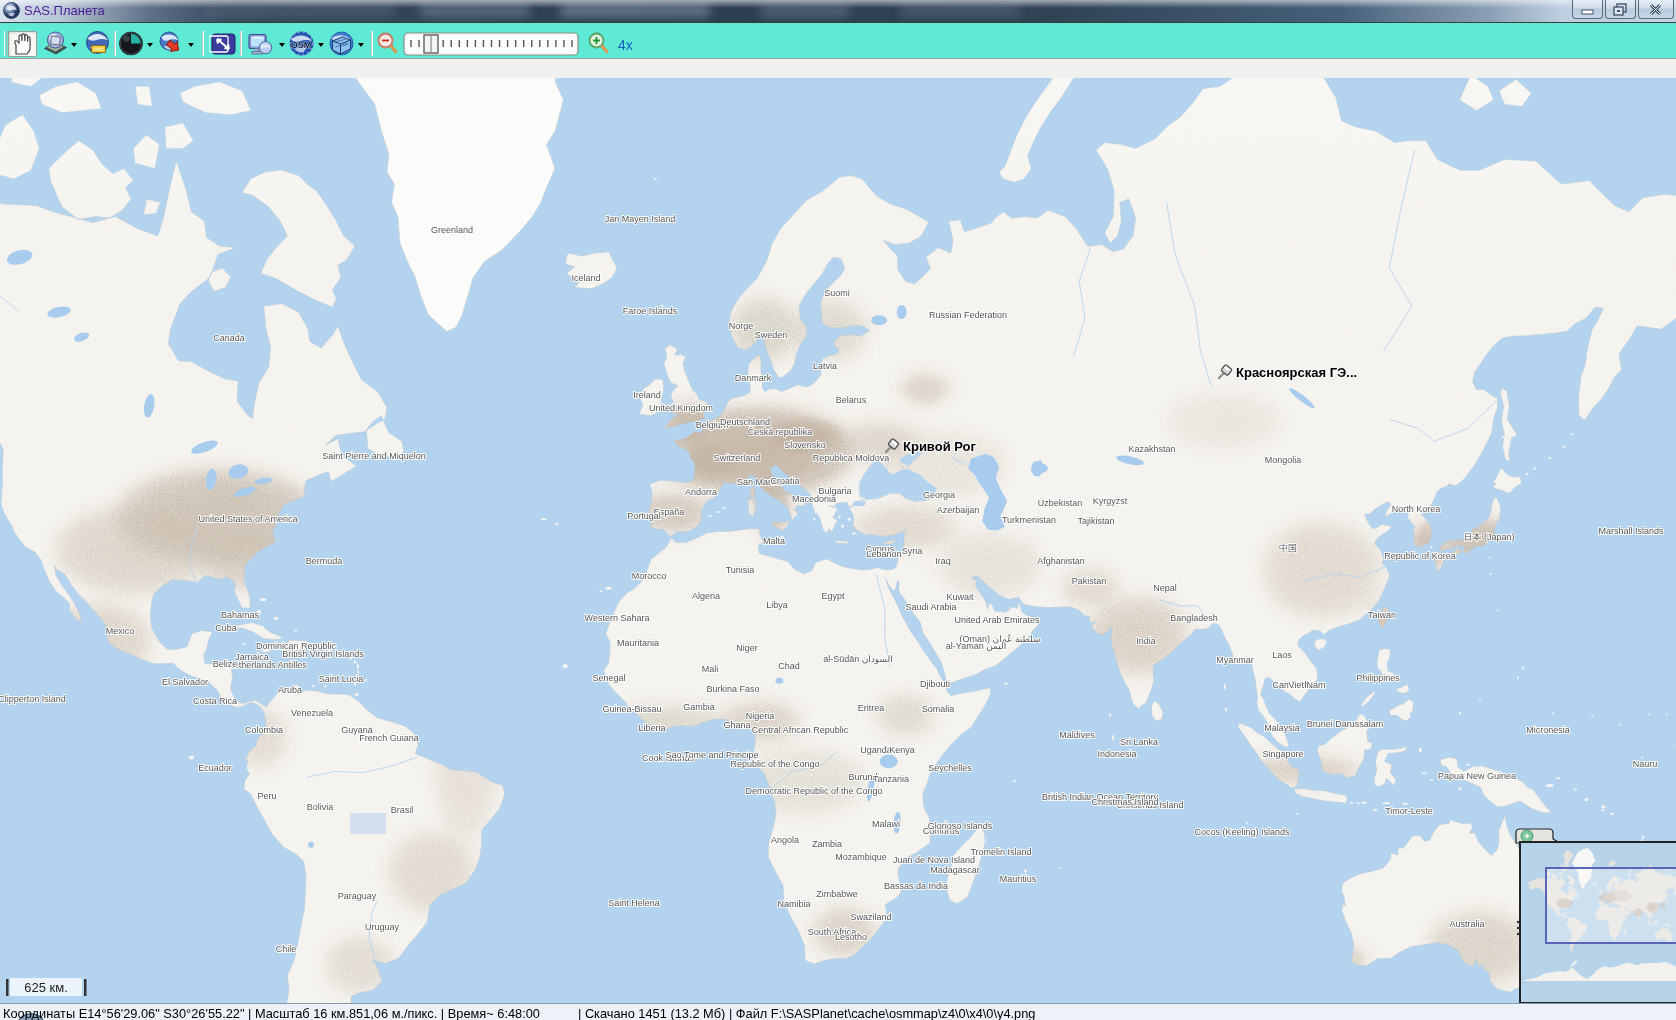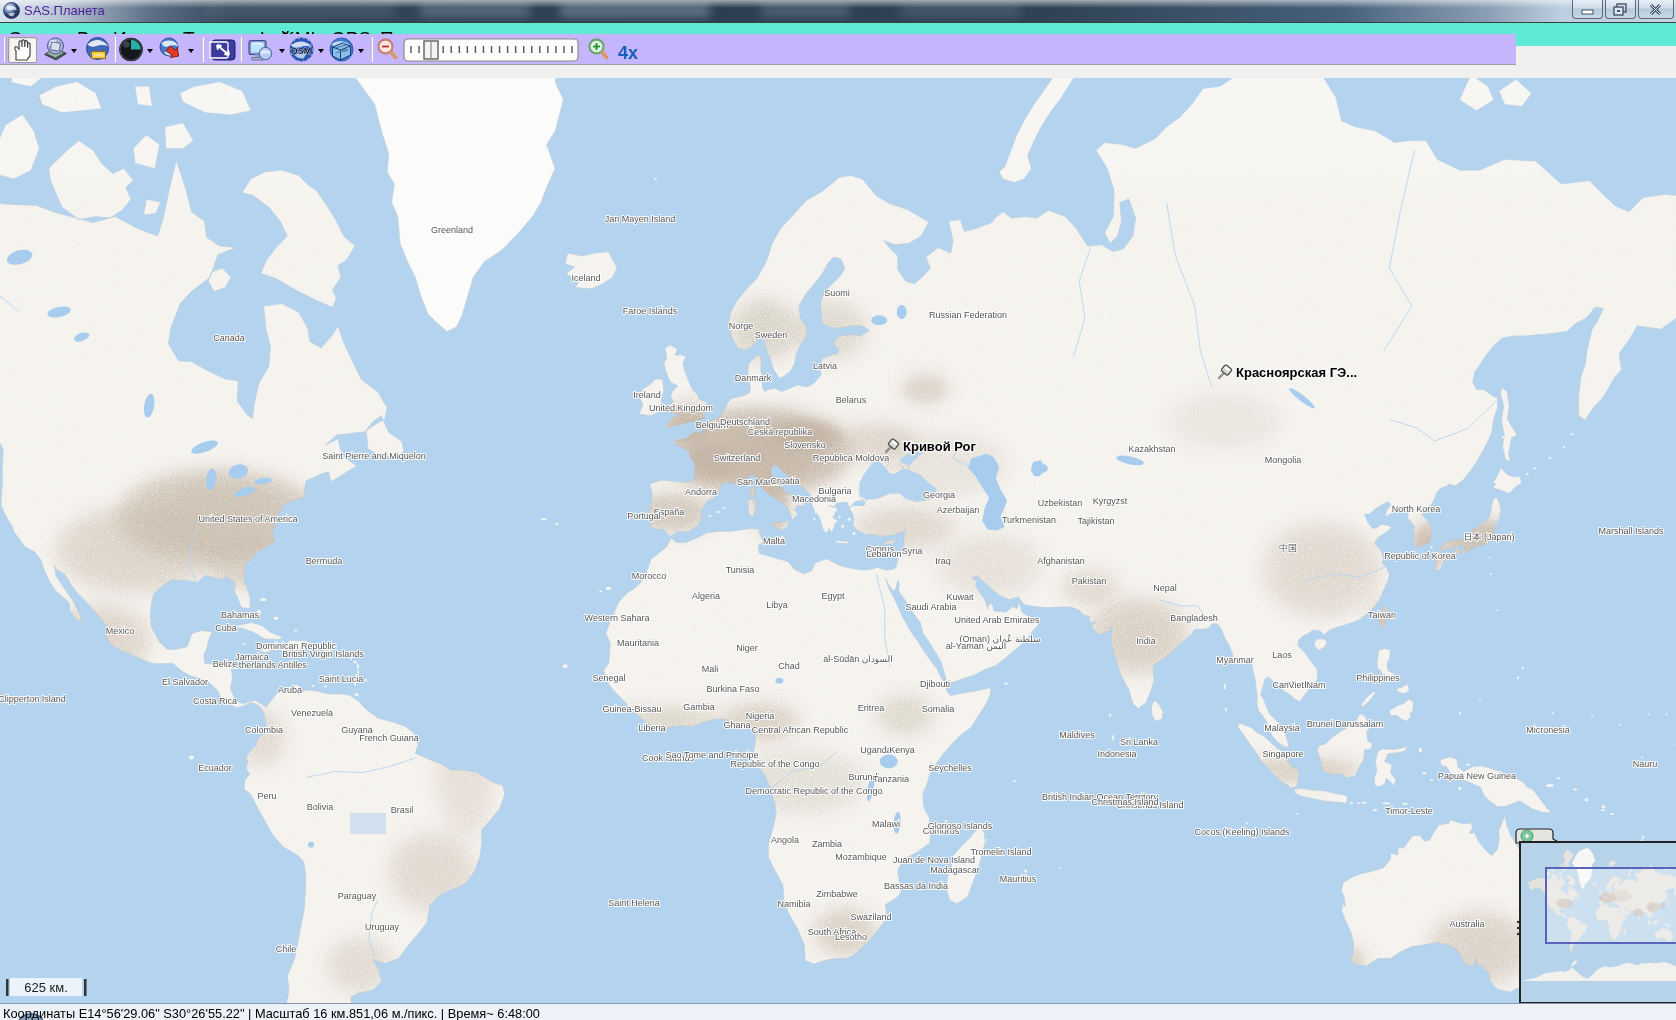--- a/index.html
+++ b/index.html
@@ -6,27 +6,27 @@
 #titlebar:after{content:"";position:absolute;left:0;top:0;width:100%;height:8px;background:linear-gradient(180deg,rgba(255,255,255,.55),rgba(255,255,255,0))}
 .blur1{position:absolute;top:4px;height:13px;background:#7e90a4;filter:blur(5px);opacity:.25;border-radius:4px}
 #title{position:absolute;left:24px;top:3px;font-size:13px;color:#4c1d95;z-index:3}
 #logo{position:absolute;left:3px;top:2px;width:17px;height:17px;z-index:3}
 .wbtn{position:absolute;top:0;height:19px;border:1px solid #5a6a7a;border-top:none;background:linear-gradient(180deg,#e8f0f8 0%,#cddbe9 45%,#b6c9dc 50%,#c9d9e8 100%);border-radius:0 0 4px 4px;z-index:4}
 #statusbar{position:absolute;left:0;top:1003px;width:1676px;height:17px;background:#edf2f8;border-top:1px solid #8898a8;font-size:12.8px;color:#000;white-space:nowrap;overflow:hidden}
 #statusbar span{position:absolute;top:2px}
 #menubar{position:absolute;left:0;top:22px;width:1676px;height:24px;background:#5eead4;border-top:1px solid #3c3c3c;font-size:19px;color:#000}
 .mi{position:absolute;top:5px}
 .mi u{text-decoration:underline}
-#toolbar{position:absolute;left:0;top:34px;width:1516px;height:31px;background:#c4b5fd;border-bottom:1px solid #9aa0a6}
+#toolbar{position:absolute;left:0;top:28px;width:1676px;height:31px;background:#5eead4;border-bottom:1px solid #9aa0a6}
 .tsep{position:absolute;top:3px;height:25px;width:2px;border-left:1px solid #c8c8c4;border-right:1px solid #fcfcfa}
 .grip{position:absolute;top:3px;height:25px;width:3px;border-left:1px solid #fcfcfa;border-right:1px solid #b0b0ac;left:4px}
 .tbtn{position:absolute;top:3px;width:29px;height:26px}
 .pressed{border:1px solid #9a9a96;background:#f7f7f4;border-radius:2px;box-shadow:inset 1px 1px 2px rgba(0,0,0,.12)}
 .darr{position:absolute;top:15px;width:0;height:0;border-left:3.5px solid transparent;border-right:3.5px solid transparent;border-top:4px solid #000}
-#zoomtxt{position:absolute;left:618px;top:9px;font-size:18px;font-weight:bold;color:#1560bd}
+#zoomtxt{position:absolute;left:618px;top:9px;font-size:14px;font-weight:normal;color:#1560bd}
 </style></head><body>
 <svg width="1676" height="1020" viewBox="0 0 1676 1020" style="position:absolute;left:0;top:0">
 <defs>
 <clipPath id="mapclip">
         <rect x="0" y="78" width="1676" height="925"></rect>
       </clipPath>
 <clipPath id="landclip">
         <path d="M-59.3,203.9L-19.9,195.8L2.7,203.9L36.5,205.5L53.4,211.8L92.9,222.6L115.4,216.5L138.0,228.7L157.7,236.0L163.3,218.1L169.0,190.9L176.3,161.3L185.9,189.2L191.5,211.8L204.5,221.1L206.7,237.5L219.7,246.1L236.6,247.5L218.0,254.5L210.1,277.3L191.5,291.4L180.2,303.6L170.6,329.3L168.4,343.7L178.5,360.7L191.5,361.7L208.4,370.9L225.3,378.9L238.3,380.9L237.2,401.0L247.3,414.9L252.4,418.5L254.1,404.8L258.6,383.8L268.7,366.8L270.4,346.9L265.9,328.2L263.6,306.1L281.7,303.6L298.6,312.0L308.2,329.3L309.9,341.5L321.1,348.0L332.4,334.9L338.0,325.9L343.7,342.6L355.0,366.8L361.7,379.9L377.5,391.6L387.1,407.5L384.8,419.4L377.5,422.9L364.5,431.7L336.4,435.2L325.1,445.4L338.0,438.6L342.0,455.4L356.6,466.0L343.7,473.9L330.7,481.8L328.5,471.6L321.1,473.9L305.9,481.0L303.7,494.1L307.6,495.6L284.5,503.8L277.2,516.3L274.4,528.4L272.1,530.5L275.5,541.7L267.6,545.8L257.4,552.0L245.0,565.4L243.9,579.8L250.1,597.1L250.1,608.4L241.7,607.8L234.3,590.7L235.5,583.0L227.0,576.6L220.2,579.2L205.6,575.3L197.1,582.4L187.0,580.5L171.8,579.8L161.6,586.3L153.7,593.9L151.5,603.4L150.4,615.2L151.5,627.4L159.4,641.9L167.8,649.7L177.4,649.1L187.0,646.7L192.1,633.5L201.1,630.5L212.4,631.7L208.4,640.7L206.7,649.1L203.9,654.4L204.5,663.2L211.2,663.8L221.4,663.8L231.0,667.9L232.6,677.8L230.4,688.2L235.5,700.2L242.2,703.7L250.7,701.4L255.2,700.2L260.8,703.7L266.5,707.1L268.2,704.2L275.5,695.1L280.6,691.6L296.9,684.2L299.7,687.6L298.0,694.5L305.9,689.9L316.6,691.1L328.5,693.9L342.0,693.9L349.3,695.1L358.3,700.8L364.5,707.7L377.5,717.9L392.7,721.9L405.7,726.4L414.1,733.2L418.1,744.5L415.3,753.5L422.6,756.3L429.9,759.7L439.5,763.1L450.8,769.8L464.9,770.4L477.3,772.6L491.9,781.7L502.6,785.6L504.9,794.2L499.8,808.4L491.4,818.7L481.8,829.7L481.8,843.0L480.1,856.6L474.4,871.5L466.0,883.0L454.7,888.5L440.6,894.6L429.9,905.2L427.1,922.3L418.1,933.9L407.4,946.5L398.4,958.6L384.8,963.4L373.0,959.9L378.6,969.6L380.3,975.8L382.0,980.8L373.6,990.0L358.9,992.9L351.0,996.6L351.6,1007.6L342.0,1009.9L334.7,1008.4L336.4,1020.5L333.5,1028.2L334.1,1039.2L322.3,1048.1L321.1,1062.1L314.4,1079.2L313.2,1095.2L316.1,1101.7L300.3,1116.7L287.3,1108.2L283.4,1094.3L278.9,1085.4L283.4,1068.0L288.4,1051.3L285.6,1035.3L289.0,1019.7L286.2,1004.7L289.0,990.0L287.3,975.8L294.6,958.6L298.0,941.8L300.3,928.7L304.2,909.6L305.4,890.9L305.9,875.7L303.7,861.9L296.9,854.8L283.4,847.1L272.1,834.3L266.5,823.9L256.3,805.5L250.7,794.2L243.9,789.0L245.0,780.6L249.6,773.8L246.2,768.7L247.9,760.2L245.6,759.1L249.6,751.2L256.3,745.6L256.9,739.9L264.2,732.6L265.9,723.0L264.2,713.9L260.8,707.7L256.3,704.2L251.2,702.5L243.9,705.9L236.6,707.7L232.6,705.9L223.6,699.1L220.2,696.2L218.0,691.1L210.1,683.6L206.7,680.1L198.8,678.4L189.8,675.5L181.4,670.8L172.9,663.2L161.6,663.8L153.7,663.8L143.6,660.3L132.3,655.0L119.9,650.3L109.8,643.7L106.9,637.1L108.6,630.5L102.4,620.1L92.9,609.6L85.5,600.9L78.8,594.6L71.4,585.0L64.7,574.0L56.2,569.4L54.5,565.4L56.2,575.9L61.9,585.0L68.6,594.6L73.1,600.9L78.8,612.1L82.1,621.3L77.1,620.1L69.7,610.2L69.2,602.8L60.2,594.6L56.2,591.4L48.9,580.5L43.3,567.4L41.0,560.1L34.8,552.0L25.2,547.2L21.3,541.7L14.5,532.7L11.1,524.2L8.3,520.6L3.8,511.9L1.0,504.5L1.5,493.3L2.7,481.8L2.1,470.0L2.7,459.5L3.2,449.6L-0.7,442.0L-11.4,432.6L-19.9,419.4L-34.0,396.3L-42.4,376.9L-59.3,351.2L-76.2,334.9L-98.8,329.3L-132.6,317.9L-155.1,329.3L-189.0,351.2L-217.1,334.9L-228.4,317.9L-217.1,293.8L-231.2,274.7L-239.7,261.4L-222.8,247.5L-208.7,250.3L-183.3,233.1L-155.1,218.1L-115.7,202.3L-87.5,205.5Z M671.2,536.2L676.8,532.0L689.2,531.3L698.2,525.6L702.2,517.0L700.5,511.9L707.2,500.8L714.0,497.8L719.6,490.3L723.0,482.6L731.5,483.3L738.8,484.1L744.4,480.2L751.2,474.7L756.8,477.9L759.1,485.7L764.2,490.3L770.4,495.6L776.0,498.6L781.6,502.3L787.3,507.5L790.7,515.5L792.3,519.9L795.2,517.0L798.0,514.1L794.6,509.7L797.4,505.3L805.3,506.0L803.6,502.3L796.3,498.6L791.2,494.1L785.0,491.8L777.7,480.2L771.5,475.5L770.9,467.6L776.0,464.4L781.1,470.0L787.8,475.5L795.2,482.6L803.6,488.0L809.8,494.1L810.9,502.3L814.3,510.4L818.8,516.3L820.5,520.6L821.7,524.9L823.3,530.5L827.3,533.4L829.0,528.4L831.8,532.7L834.6,526.3L835.2,523.5L838.0,520.6L832.9,517.7L838.0,508.2L829.0,506.0L834.1,506.8L836.9,503.1L847.0,502.3L849.3,507.5L854.9,505.3L863.9,505.3L866.2,499.3L877.5,498.6L890.4,493.3L900.0,493.3L905.6,498.6L915.8,501.6L925.9,500.1L935.5,497.1L936.1,488.7L927.1,482.6L920.3,475.5L909.6,470.8L907.9,466.8L913.5,461.1L920.3,454.6L923.1,452.1L915.8,451.3L907.3,455.4L901.7,461.1L898.9,465.2L904.0,466.8L899.4,471.6L894.4,474.7L889.9,473.9L885.3,468.4L889.9,462.7L883.1,460.3L879.1,456.2L874.6,460.3L869.0,467.6L863.9,474.7L859.4,483.3L858.9,490.3L860.0,497.1L863.9,500.1L856.6,501.6L852.1,504.5L849.3,509.0L852.7,513.4L853.8,519.2L852.7,524.2L855.5,529.1L860.5,532.0L866.2,534.8L873.5,534.8L880.8,536.2L892.1,535.5L900.0,532.7L905.6,531.3L904.0,536.9L904.0,544.5L902.3,551.3L898.3,558.0L896.6,565.4L894.4,568.7L888.7,570.0L883.7,569.4L877.5,567.4L870.1,569.4L862.2,570.0L853.8,568.7L843.6,566.7L836.9,564.1L826.7,558.7L815.5,562.7L811.5,570.7L804.2,574.0L794.6,569.4L787.8,561.4L777.7,558.7L766.4,555.4L759.1,553.3L758.5,545.2L763.6,542.4L759.7,534.1L759.7,529.1L751.2,528.4L741.1,529.8L730.9,531.3L719.6,531.3L707.2,532.7L696.0,538.2L685.8,542.4L676.2,542.4L671.2,537.6L666.7,546.5L658.8,553.3L650.9,559.4L646.9,570.7L646.4,573.3L640.7,582.4L634.0,588.8L627.2,592.7L618.2,602.8L612.5,616.4L608.6,625.6L605.8,633.5L610.3,643.1L609.7,652.6L608.6,663.2L603.5,670.8L606.9,678.4L608.6,684.2L614.2,691.1L619.9,696.8L626.6,703.7L627.2,706.5L636.8,713.9L642.4,719.6L653.7,727.5L662.1,729.8L673.4,726.4L684.7,725.8L693.1,726.4L704.4,721.9L715.7,719.0L727.0,719.6L732.6,727.5L741.1,729.2L749.5,728.1L755.1,733.2L755.1,743.3L753.5,751.8L751.8,759.1L764.7,774.3L769.2,785.6L770.4,789.6L774.9,802.7L776.0,814.1L773.7,825.6L768.7,843.0L768.1,856.6L776.0,872.7L782.8,884.8L783.9,900.2L789.0,914.0L798.5,930.7L804.2,945.1L804.7,953.2L805.3,960.6L814.3,964.0L824.5,960.6L834.1,958.6L845.9,958.6L853.8,955.2L862.2,947.1L870.7,939.2L876.9,931.3L883.7,922.3L886.5,911.5L885.3,904.6L896.1,898.3L901.1,892.8L900.0,883.6L897.8,872.7L898.3,868.5L906.2,857.8L915.8,853.0L929.9,843.0L930.4,835.5L928.2,827.4L929.9,818.7L924.2,808.4L923.1,799.8L923.1,793.0L927.1,783.9L929.9,774.3L935.5,764.7L944.0,752.9L952.4,743.3L960.9,734.9L971.0,727.5L978.9,715.0L986.2,703.7L990.2,695.1L990.8,687.6L983.4,689.3L972.2,691.6L959.8,693.4L950.7,695.7L946.8,691.1L945.1,683.0L941.2,677.8L937.2,669.1L931.6,662.1L924.2,651.4L918.6,642.5L911.3,632.3L903.4,618.3L897.8,605.9L893.2,596.5L888.7,588.2L885.3,577.9L888.7,585.0L893.2,590.7L895.5,589.5L897.2,582.4L898.3,580.5L899.4,585.0L898.3,589.5L900.0,593.3L905.6,600.9L910.2,609.0L914.7,615.2L920.3,622.6L922.6,632.3L928.2,640.7L935.5,652.6L941.2,662.1L944.0,672.0L946.8,682.4L952.4,682.4L963.7,678.4L975.0,674.9L984.6,669.7L995.8,665.6L1004.8,658.5L1012.7,652.0L1020.1,645.5L1027.4,638.3L1033.0,630.5L1038.7,624.4L1033.6,617.7L1027.4,615.8L1021.8,612.1L1019.5,601.5L1017.2,608.4L1012.7,606.5L1006.0,612.1L998.1,611.5L994.1,610.9L993.0,605.9L990.8,602.8L988.5,605.3L987.9,609.0L985.1,600.2L980.0,592.7L975.5,586.3L976.7,581.1L971.6,577.9L977.2,575.9L982.9,581.1L990.8,588.2L999.2,595.2L1008.8,599.6L1018.4,597.1L1024.0,604.6L1034.2,606.5L1048.2,607.8L1059.5,607.1L1070.8,607.1L1079.2,610.2L1083.8,615.2L1089.4,616.4L1090.0,622.6L1096.2,622.0L1091.1,626.2L1097.8,633.5L1101.8,634.7L1108.0,631.7L1110.8,626.2L1111.9,630.5L1110.8,638.3L1111.9,644.3L1114.8,654.4L1117.6,665.6L1121.5,676.1L1125.5,683.6L1129.4,690.5L1131.1,697.9L1133.4,704.2L1138.4,708.8L1141.8,705.4L1146.3,702.5L1148.6,696.2L1151.4,689.3L1154.2,680.1L1153.1,672.0L1153.6,665.0L1159.3,661.5L1165.5,657.3L1171.1,652.6L1177.9,645.5L1183.5,640.7L1190.8,635.3L1194.8,629.3L1198.7,629.3L1203.2,629.3L1208.9,628.0L1212.3,623.8L1216.8,623.8L1219.0,625.6L1221.8,630.5L1224.7,637.7L1228.6,644.3L1232.6,654.4L1234.2,663.2L1238.8,664.4L1243.8,662.1L1249.5,657.9L1251.7,662.6L1252.8,670.2L1255.1,679.5L1256.2,689.3L1257.4,696.8L1256.8,703.7L1258.5,710.5L1263.0,716.2L1266.9,721.9L1268.6,729.2L1272.6,736.6L1277.7,742.2L1283.3,746.1L1286.7,747.8L1288.9,745.6L1287.2,739.9L1284.4,732.0L1279.3,723.6L1274.3,718.5L1269.8,713.9L1266.4,707.1L1264.1,700.2L1260.7,694.5L1262.4,688.8L1265.2,678.4L1268.6,677.2L1273.7,681.8L1277.7,684.7L1283.3,690.5L1290.6,695.1L1294.6,699.1L1300.2,702.0L1303.6,696.2L1308.1,690.5L1313.2,684.7L1317.7,679.0L1317.1,669.1L1311.5,662.1L1304.7,652.6L1297.9,645.5L1298.5,640.1L1303.0,635.9L1308.1,633.5L1313.2,629.9L1320.5,631.1L1323.9,634.7L1330.1,629.9L1338.5,626.8L1345.3,625.0L1352.6,622.6L1359.9,619.5L1366.7,614.0L1373.5,607.8L1378.5,601.5L1382.5,593.3L1384.7,587.5L1388.1,580.5L1389.3,574.0L1387.0,568.7L1382.5,563.4L1383.6,557.4L1380.2,549.3L1375.7,545.2L1374.6,543.1L1378.0,537.6L1380.2,536.2L1386.4,532.0L1392.1,527.0L1388.1,525.6L1381.9,524.2L1376.9,527.7L1372.3,528.4L1367.8,522.0L1365.6,517.0L1364.5,514.1L1369.5,514.1L1375.2,509.0L1382.5,504.5L1388.1,501.6L1390.9,504.5L1386.4,511.2L1384.7,517.0L1390.4,514.1L1396.6,509.7L1402.2,509.7L1406.7,511.9L1408.4,514.8L1407.3,517.7L1412.9,524.2L1415.2,527.0L1412.9,530.5L1414.6,534.8L1413.5,540.3L1414.6,545.2L1419.1,547.2L1424.2,544.5L1428.7,543.1L1431.0,537.6L1431.5,531.3L1430.4,525.6L1426.5,519.9L1421.9,514.8L1423.6,509.0L1429.3,506.8L1433.2,501.6L1437.2,491.8L1441.1,488.0L1446.7,486.4L1448.4,484.1L1455.8,485.7L1463.7,479.4L1471.0,470.0L1476.6,461.9L1482.3,452.1L1487.9,441.2L1491.8,432.6L1493.5,419.4L1497.5,407.5L1497.5,398.2L1491.8,395.4L1483.9,389.6L1476.6,389.6L1472.7,381.9L1474.9,371.9L1480.6,363.8L1485.1,356.5L1493.5,345.9L1502.0,338.2L1513.3,336.0L1524.5,336.0L1535.8,334.9L1549.9,333.8L1566.8,331.6L1575.3,323.6L1586.5,317.9L1595.0,307.3L1603.4,308.4L1597.8,320.2L1592.2,329.3L1589.3,340.4L1586.5,353.3L1585.4,363.8L1580.9,376.9L1578.6,396.3L1578.6,414.9L1584.8,420.3L1591.0,411.2L1595.0,405.7L1602.3,398.2L1607.9,389.6L1614.7,376.9L1621.5,369.9L1619.2,353.3L1628.8,340.4L1637.3,325.9L1645.7,327.1L1660.9,329.3L1676.7,317.9L1690.8,306.1L1704.9,300.0L1716.2,281.2L1716.2,218.1L1693.6,197.5L1665.4,194.2L1642.9,197.5L1628.8,211.8L1614.7,205.5L1606.3,197.5L1589.3,180.7L1561.2,184.1L1535.8,161.3L1504.8,159.5L1479.4,170.3L1459.7,170.3L1437.2,159.5L1425.9,140.8L1409.0,140.8L1394.9,142.7L1375.2,131.0L1355.4,127.0L1341.3,120.9L1335.7,97.6L1318.8,70.2L1299.1,43.0L1288.9,35.1L1268.1,65.5L1251.2,75.0L1237.1,75.0L1220.2,86.5L1203.2,88.8L1192.0,104.2L1180.7,116.8L1166.6,127.0L1155.3,138.8L1135.6,148.4L1121.5,144.6L1104.6,142.7L1096.2,150.3L1107.4,168.5L1114.2,190.9L1113.1,216.5L1104.6,233.1L1110.2,243.3L1117.6,236.0L1121.5,221.1L1119.8,202.3L1128.8,199.1L1135.6,218.1L1132.8,236.0L1123.2,248.9L1113.1,251.7L1101.8,244.7L1087.7,246.1L1076.4,228.7L1065.2,216.5L1048.2,210.3L1037.0,218.1L1025.7,216.5L1011.6,218.1L1003.2,211.8L994.7,218.1L991.9,222.6L975.0,228.7L964.3,231.6L960.3,219.6L948.5,221.1L953.0,240.4L950.7,253.1L938.3,247.5L925.9,257.3L930.4,268.1L925.9,273.4L914.7,283.8L905.6,281.2L897.8,269.5L897.8,255.9L890.4,248.9L883.7,240.4L894.4,244.7L909.0,243.3L921.4,236.0L928.8,221.9L907.3,209.5L890.4,203.9L876.3,195.8L862.2,179.0L851.0,175.6L839.7,177.3L822.8,190.9L805.9,200.7L791.8,216.5L780.5,228.7L772.1,243.3L766.4,261.4L756.8,278.6L746.7,288.8L736.5,301.2L730.9,312.0L728.7,323.6L731.5,336.0L737.7,348.0L747.3,350.1L756.8,341.5L761.3,333.8L764.2,339.3L765.9,348.0L770.4,359.6L773.7,369.9L779.4,377.9L782.8,376.9L790.7,370.9L794.6,363.8L796.3,354.4L800.8,343.7L806.4,336.0L806.4,327.1L800.2,317.9L799.1,306.1L805.9,293.8L813.2,285.1L821.7,274.7L828.4,262.7L833.5,257.3L840.8,258.7L844.8,268.1L840.3,276.0L832.4,283.8L824.5,291.4L820.5,303.6L821.7,317.9L822.8,323.6L828.4,327.1L839.7,328.2L851.0,325.9L862.2,325.9L869.6,330.4L860.5,336.0L851.0,334.4L841.4,335.5L834.6,340.4L834.6,345.9L839.1,348.5L838.0,353.3L830.1,355.4L822.2,358.6L820.0,366.8L821.1,374.9L814.3,382.8L809.8,385.8L805.9,386.7L797.4,384.8L789.0,388.7L781.6,391.6L776.0,388.7L770.4,388.7L764.7,391.6L762.5,387.7L762.5,378.9L760.8,369.9L761.3,359.6L759.1,354.4L753.5,358.6L748.9,363.8L747.8,371.9L748.9,379.9L750.1,386.7L750.1,392.5L743.9,395.4L736.5,397.3L729.8,399.2L725.3,407.5L721.3,414.9L715.7,418.5L710.6,420.3L702.7,430.0L700.5,433.4L694.8,431.7L691.5,434.3L685.8,438.6L674.5,440.3L676.2,445.4L683.6,447.9L689.2,452.1L690.3,457.9L694.8,463.6L694.8,473.9L692.6,481.0L683.6,482.6L672.3,481.0L661.0,480.2L649.7,484.1L652.0,491.8L652.0,500.8L649.2,509.7L648.1,517.0L650.9,520.6L651.4,527.7L657.6,529.8L663.3,529.1L666.7,532.7L668.9,535.5Z M332.4,307.3L315.5,300.0L295.8,290.1L276.0,278.6L260.8,273.4L266.5,260.0L276.0,247.5L287.3,236.0L280.0,221.1L268.7,207.1L253.5,195.8L242.2,192.5L250.7,179.0L264.8,172.1L281.7,170.3L298.6,175.6L307.0,184.1L316.6,190.9L326.8,205.5L336.4,221.1L343.7,236.0L355.0,246.1L346.5,260.0L338.0,265.4L340.9,277.3L332.4,290.1L336.4,298.8Z M214.0,72.6L239.4,58.1L259.1,67.9L278.9,48.1L262.0,27.1L276.0,-1.2L301.4,-32.1L329.6,-84.8L295.8,-125.4L250.7,-147.7L205.6,-104.5L211.2,-48.8L225.3,-16.3L205.6,13.3L216.9,40.4L200.0,58.1Z M183.0,102.0L205.6,112.6L231.0,114.7L250.7,110.5L242.2,91.0L219.7,81.9L194.3,86.5L180.2,93.2Z M50.6,180.7L61.9,207.1L78.8,219.6L95.7,216.5L109.8,218.1L122.2,210.3L131.2,199.1L125.5,187.5L133.4,180.7L123.9,168.5L112.6,173.8L101.3,163.2L92.9,150.3L78.8,140.8L67.5,150.3L57.9,159.5L48.9,168.5Z M-4.1,173.8L13.9,179.0L30.9,170.3L39.3,148.4L33.7,131.0L22.4,114.7L5.5,125.0L-3.0,144.6L-7.5,159.5Z M42.1,104.2L61.9,112.6L81.6,110.5L101.3,108.4L95.7,93.2L77.1,81.9L56.2,86.5L39.3,95.4Z M135.1,163.2L154.9,168.5L159.4,144.6L146.4,134.9L133.4,148.4Z M166.1,148.4L183.0,148.4L193.2,140.8L183.0,123.0L165.0,127.0Z M138.0,104.2L152.0,106.3L149.2,86.5L135.1,86.5Z M214.0,291.4L225.3,287.6L231.0,277.3L222.5,268.1L211.2,272.1L208.4,281.2Z M367.9,448.8L381.4,456.2L397.2,456.2L404.0,451.3L401.7,441.2L388.8,432.6L384.8,423.8L381.4,415.8L373.6,421.1L366.2,430.0Z M223.1,628.0L231.0,626.8L242.2,624.4L251.8,622.6L262.0,625.6L270.4,632.3L277.7,635.3L283.9,638.3L277.7,639.5L264.8,638.9L253.5,632.3L242.2,628.0L231.0,628.0L225.3,629.3Z M282.2,647.9L290.1,640.1L297.5,640.7L305.9,640.7L312.7,643.7L316.1,647.9L309.9,649.1L301.4,650.3L295.8,650.3L287.3,650.3L282.2,650.3Z M260.3,649.7L266.5,648.5L272.1,651.4L264.8,652.6L260.8,651.4Z M322.8,649.1L331.3,649.1L331.8,651.4L323.4,651.4Z M662.7,410.3L650.9,415.8L639.0,414.0L643.0,404.8L639.0,397.3L643.0,388.7L649.7,384.8L655.4,378.9L662.7,379.4L663.8,389.6L661.0,402.0Z M665.0,428.2L675.7,425.6L685.8,422.9L692.6,421.6L699.3,420.3L705.0,418.0L702.7,415.3L706.1,409.4L707.0,402.0L699.3,399.2L697.1,394.4L693.1,390.6L689.8,383.8L686.4,374.9L684.7,370.9L683.0,363.8L685.8,356.5L680.7,354.4L675.1,355.4L677.4,349.1L670.0,344.8L665.0,348.0L666.7,358.6L663.8,362.7L665.5,369.9L668.3,377.9L671.2,382.8L677.9,385.8L672.3,391.6L670.6,397.3L674.0,402.0L669.5,404.8L666.7,410.8L674.5,414.0L680.2,415.3L672.9,417.6L667.2,424.7Z M574.8,287.6L591.7,288.8L603.0,283.8L612.5,277.3L617.1,268.1L611.4,257.3L608.6,251.7L594.5,253.1L582.1,255.9L567.5,253.1L565.2,264.1L574.8,266.8L566.3,273.4L574.8,279.9L578.7,282.5Z M1003.2,179.0L1014.4,182.4L1024.0,179.0L1031.3,168.5L1027.4,155.9L1033.0,142.7L1040.9,127.0L1049.9,112.6L1061.2,97.6L1072.5,79.6L1080.4,65.5L1069.1,58.1L1056.7,72.6L1045.4,88.8L1034.2,104.2L1024.0,120.9L1016.1,136.9L1010.5,152.2L1004.8,166.7L999.2,172.1Z M771.5,522.7L779.4,522.0L787.3,521.3L789.5,520.6L786.7,527.7L782.2,530.5L773.7,526.3Z M747.8,501.6L750.1,499.3L755.7,500.1L756.3,509.0L752.9,516.3L748.9,514.1L748.4,508.2Z M750.1,497.8L754.6,497.8L755.1,488.7L753.5,485.7L750.1,491.0Z M834.1,540.3L842.5,541.0L849.8,541.7L847.0,543.8L836.9,543.1Z M884.2,542.4L891.0,540.3L896.1,539.6L892.1,543.8L885.3,544.5Z M979.5,823.3L984.6,834.3L985.1,843.6L982.3,851.9L980.6,860.7L976.7,872.7L971.0,887.9L967.6,897.1L956.9,903.9L949.6,900.2L945.7,886.6L947.9,875.7L951.3,866.7L952.4,856.6L962.0,845.4L969.3,838.4L976.7,829.7Z M1152.0,703.7L1155.3,700.8L1159.3,704.8L1163.2,712.2L1162.1,719.0L1155.9,721.3L1152.0,715.6L1151.4,708.8Z M1314.3,642.5L1317.7,638.9L1323.9,638.9L1327.3,641.9L1324.4,647.3L1318.8,650.3L1314.9,646.7Z M1383.6,607.1L1388.7,608.4L1387.0,618.3L1383.1,628.0L1379.1,623.8L1378.5,616.4L1382.5,610.2Z M1436.6,551.3L1441.1,553.3L1445.1,555.4L1442.8,564.1L1440.0,569.4L1436.6,570.7L1435.5,562.7L1433.2,558.0L1436.6,554.7Z M1450.1,554.0L1458.0,548.6L1461.4,549.3L1459.7,554.0L1452.4,556.0Z M1496.3,497.1L1499.2,502.3L1500.9,509.7L1499.2,519.2L1495.8,524.2L1494.1,531.3L1495.8,538.2L1490.1,540.3L1485.6,544.5L1481.1,545.8L1474.9,546.5L1472.7,549.3L1469.9,549.3L1467.0,554.0L1463.1,551.3L1464.8,546.5L1459.7,545.8L1452.4,547.9L1446.7,549.3L1441.1,550.6L1439.4,548.6L1445.6,541.7L1452.4,540.3L1459.7,539.6L1467.0,540.3L1469.3,535.5L1472.7,528.4L1476.1,529.1L1479.4,525.6L1483.9,522.0L1487.9,519.2L1490.7,511.9L1491.8,504.5L1493.5,499.3Z M1494.1,488.7L1499.2,489.5L1504.8,491.8L1509.3,493.3L1516.1,486.4L1521.7,483.3L1520.0,476.3L1513.3,477.1L1506.5,473.9L1500.9,467.6L1497.5,475.5L1493.0,482.6L1495.8,484.1L1493.0,486.4Z M1502.0,387.7L1507.1,391.6L1509.3,405.7L1507.6,419.4L1517.2,435.2L1511.6,437.8L1508.7,453.7L1510.4,461.9L1505.4,459.5L1502.5,447.1L1504.2,434.3L1501.4,421.1L1503.7,405.7L1500.3,393.5Z M1376.9,661.5L1379.1,649.7L1384.7,648.5L1390.4,649.7L1389.8,657.3L1387.0,663.8L1388.1,670.8L1393.8,673.2L1394.9,677.2L1388.1,675.5L1383.1,676.1L1380.8,670.8L1377.4,667.9Z M1389.3,710.5L1393.8,708.2L1397.7,705.4L1403.3,703.7L1409.0,699.1L1413.5,702.0L1412.9,710.5L1409.0,715.0L1408.4,721.3L1401.7,719.6L1397.7,715.6L1390.4,715.6Z M1396.0,689.3L1403.3,686.5L1407.3,683.6L1409.5,690.5L1405.0,693.4L1399.4,692.8Z M1362.2,707.1L1369.5,700.8L1375.7,692.8L1373.5,691.6L1366.1,697.9L1361.1,704.8Z M1319.9,743.9L1317.1,750.1L1320.5,759.7L1322.7,771.0L1331.2,774.3L1341.3,773.8L1347.5,777.7L1355.4,776.0L1358.3,768.7L1363.9,759.1L1364.5,750.1L1371.2,749.0L1372.3,743.3L1367.8,741.6L1366.7,730.9L1373.5,724.7L1367.8,721.9L1364.5,715.6L1359.9,713.9L1354.3,723.0L1349.8,726.4L1341.3,730.9L1331.8,737.7L1326.1,743.3L1321.6,745.6Z M1238.8,723.0L1245.5,725.3L1251.2,727.5L1255.7,731.5L1264.1,736.6L1270.3,742.2L1276.5,747.8L1282.7,751.8L1286.7,759.1L1290.6,765.9L1296.8,768.7L1299.1,771.5L1297.9,780.0L1296.8,786.8L1291.2,787.9L1286.7,784.5L1279.3,780.0L1272.0,772.6L1266.4,765.9L1260.7,760.2L1256.8,753.5L1251.2,746.1L1243.8,734.9L1238.2,727.5Z M1294.6,788.5L1303.6,788.5L1314.9,790.2L1324.4,790.7L1336.3,793.6L1346.4,795.3L1347.5,798.7L1346.4,803.3L1336.3,802.1L1324.4,801.0L1313.2,798.7L1301.9,796.4L1294.6,793.0Z M1378.0,751.2L1382.5,749.0L1393.8,749.5L1403.3,747.8L1407.3,745.6L1405.0,751.2L1396.0,752.9L1388.1,753.5L1384.7,761.4L1392.1,764.7L1390.4,772.6L1396.0,780.0L1393.8,786.2L1390.4,781.7L1386.4,778.3L1384.7,783.9L1380.8,786.2L1375.2,786.2L1374.0,778.3L1376.9,770.4L1375.2,761.4L1376.9,755.7Z M1440.0,759.7L1450.1,756.9L1456.9,759.1L1458.0,767.0L1463.7,771.5L1472.7,766.4L1482.3,765.9L1491.8,768.7L1502.0,772.6L1513.3,776.6L1523.4,782.3L1527.3,787.3L1533.0,789.6L1538.6,797.0L1545.9,806.7L1551.6,813.0L1542.6,812.4L1531.3,808.4L1520.0,801.0L1510.4,804.4L1504.2,806.7L1497.5,806.7L1489.6,801.0L1483.9,795.3L1480.6,787.3L1472.7,783.9L1463.7,780.0L1455.8,776.0L1450.1,772.6L1446.7,767.0L1441.1,765.3Z M1504.8,815.3L1506.5,823.9L1510.4,835.5L1516.1,843.0L1520.6,851.3L1525.7,862.5L1536.9,870.9L1544.3,883.6L1551.6,890.9L1561.2,900.2L1564.5,914.0L1566.8,924.2L1561.2,943.8L1555.0,953.8L1551.6,965.4L1547.1,977.9L1542.6,985.0L1531.3,991.5L1526.2,994.4L1520.0,989.3L1517.2,987.9L1510.4,992.2L1497.5,989.3L1489.6,980.8L1489.0,972.3L1483.9,969.6L1482.3,964.0L1478.9,966.8L1474.9,958.6L1473.2,966.8L1468.2,964.7L1463.7,962.0L1458.0,950.5L1448.4,945.1L1437.2,942.5L1424.2,945.1L1411.8,946.5L1400.5,951.8L1390.4,958.6L1378.0,958.6L1366.1,966.1L1356.6,964.7L1350.4,960.6L1353.2,953.2L1353.7,943.8L1350.9,932.0L1345.3,920.4L1341.3,909.6L1343.0,907.7L1341.3,902.7L1345.3,906.4L1344.2,897.1L1341.3,890.9L1343.0,883.0L1345.3,881.2L1352.6,876.9L1359.9,873.9L1371.2,871.5L1383.1,867.9L1390.9,858.9L1390.4,853.0L1397.7,854.8L1398.3,847.1L1403.3,848.3L1407.3,843.0L1412.9,835.5L1420.3,835.5L1424.2,841.3L1429.8,840.1L1433.2,833.1L1435.5,829.7L1438.9,825.0L1444.5,823.9L1449.0,823.3L1450.1,819.9L1463.7,823.9L1471.0,822.7L1472.7,827.4L1469.3,833.1L1474.9,833.1L1478.3,841.3L1486.2,850.7L1491.8,855.4L1497.5,848.9L1499.2,840.1L1498.6,831.4L1502.0,822.7Z M1517.2,1006.1L1527.3,1008.4L1536.9,1007.6L1536.9,1017.4L1533.0,1027.4L1524.5,1027.4L1520.0,1017.4L1517.2,1009.9Z M1675.6,961.3L1681.2,966.8L1685.2,973.7L1692.5,980.8L1703.8,983.6L1709.4,984.3L1702.1,995.1L1694.8,1002.4L1689.1,1010.6L1685.2,1009.9L1686.9,1001.0L1681.2,995.1L1685.2,987.9L1683.5,978.7Z M774.9,65.5L797.4,58.1L820.0,40.4L842.5,32.5L859.4,13.3L825.6,-16.3L791.8,-7.1L769.2,21.6Z M1459.7,99.8L1471.0,75.0L1487.9,86.5L1493.5,99.8L1476.6,110.5Z M1499.2,91.0L1516.1,79.6L1531.3,93.2L1521.7,106.3L1504.8,104.2Z M143.6,215.0L156.0,213.4L160.5,202.3L146.4,199.1Z M11.1,81.9L30.9,86.5L47.8,72.6L33.7,55.7L16.8,65.5Z M180.2,65.5L197.1,40.4L188.7,13.3L169.0,32.5L171.8,58.1Z"></path>
       </clipPath>
 <clipPath id="miniclip">
@@ -833,12 +833,13 @@
 <div class="tsep" style="left:202px"></div>
 <div class="tsep" style="left:240px"></div>
 <div class="tsep" style="left:371px"></div>
 <div id="zoomtxt">4x</div>
 </div>
 <div id="statusbar">
 <svg style="position:absolute;left:18px;top:9px" width="26" height="9" viewBox="0 0 26 9">
       <ellipse cx="13" cy="9" rx="12" ry="8" fill="#8aa4c0" stroke="#44607c" stroke-width="1.5"></ellipse>
     </svg>
     <span style="left:3px">Координаты E14°56'29.06"  S30°26'55.22"  | Масштаб 16 км.851,06 м./пикс.  | Время~ 6:48:00</span>
+<span style="left:578px">| Скачано 1451 (13.2 Мб) | Файл F:\SASPlanet\cache\osmmap\z4\0\x4\0\y4.png</span>
 </div>
 </body></html>

